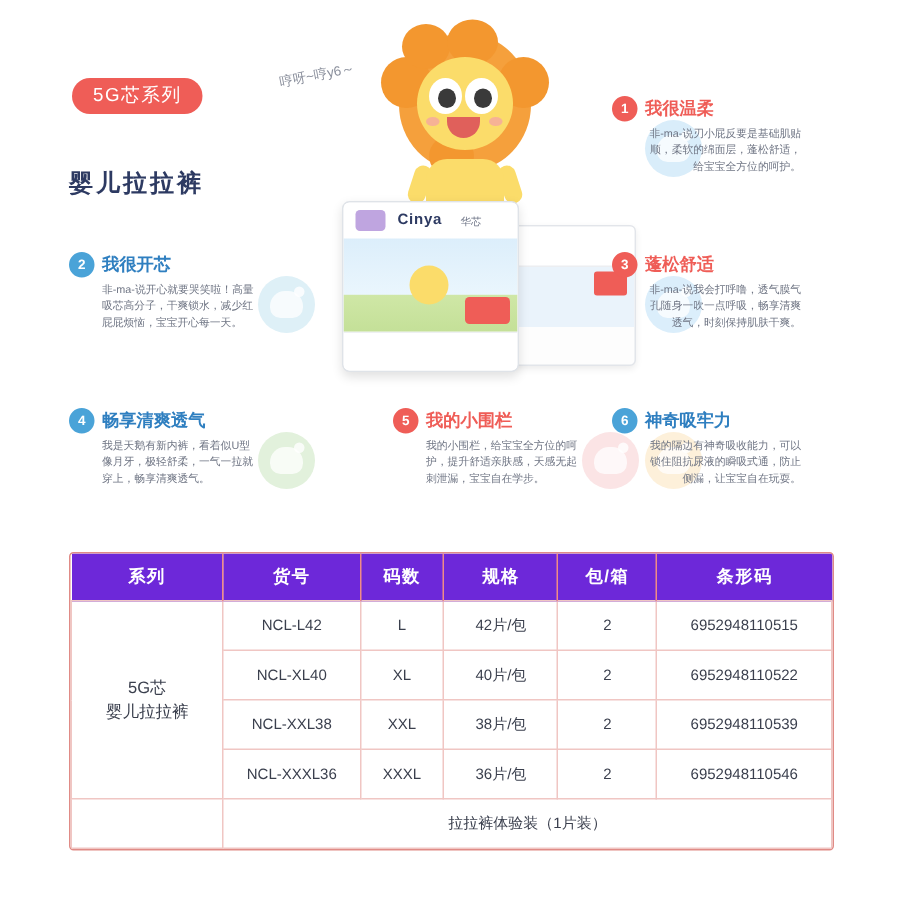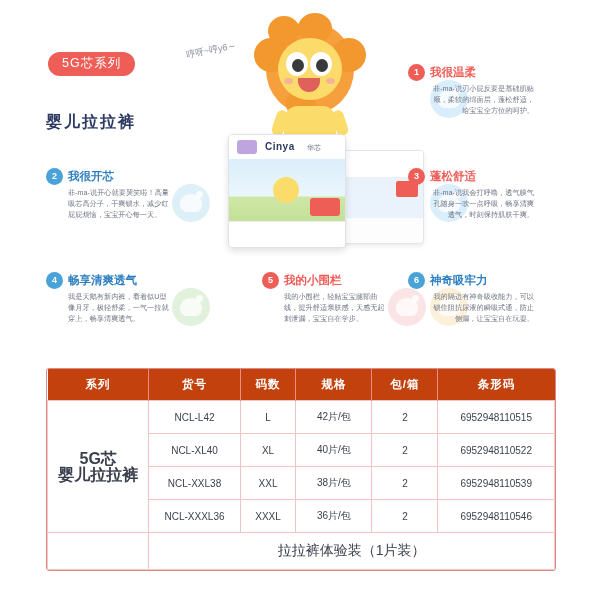--- a/index.html
+++ b/index.html
@@ -361,44 +361,43 @@
     overflow: hidden;
     background: #fff;
   }
   table.spec {
     width: 100%;
     border-collapse: collapse;
     font-size: 10.5px;
     color: #3a3f4d;
   }
   table.spec th {
-    background: #c2410c;
+    background: #6d28d9;
     color: #ffffff;
     font-weight: bold;
     font-size: 11.5px;
     padding: 8px 2px;
     border-right: 1px solid #f08b86;
     letter-spacing: 1px;
   }
   table.spec th:last-child { border-right: none; }
   table.spec td {
     border: 1px solid #f0c6c3;
     padding: 9px 2px;
     text-align: center;
     font-size: 10px;
   }
   table.spec td.series {
-    font-size: 16px;
+    font-size: 11px;
     line-height: 16px;
     white-space: pre-line;
-    font-weight: bold;
   }
   table.spec tr.footer-row td {
     padding: 9px 2px;
-    font-size: 14px;
+    font-size: 10px;
   }
   .col1 { width: 20%; }
   .col2 { width: 18%; }
   .col3 { width: 11%; }
   .col4 { width: 15%; }
   .col5 { width: 13%; }
   .col6 { width: 23%; }
 </style>
 </head>
 <body>
@@ -491,21 +490,21 @@
       <div class="f-desc">我是天鹅有新内裤，看着似U型像月牙，极轻舒柔，一气一拉就穿上，畅享清爽透气。</div>
     </div>
 
     <div class="feature left" style="left:262px; top:272px;">
       <div class="num" style="background:#ef5d57">5</div>
       <div class="f-thumb thumb-pink">
           <div class="blob"></div>
           <div class="dot"></div>
         </div>
       <div class="f-title" style="color:#ef5d57">我的小围栏</div>
-      <div class="f-desc">我的小围栏，轻贴宝宝腿部曲线，提升舒适亲肤感，天感无起刺泄漏，宝宝自在学步。</div>
+      <div class="f-desc">我的小围栏，给宝宝全方位的呵护，提升舒适亲肤感，天感无起刺泄漏，宝宝自在学步。</div>
     </div>
 
     <div class="feature right" style="left:476px; top:272px;">
       <div class="num" style="background:#4aa3d8">6</div>
       <div class="f-thumb thumb-cream">
           <div class="blob"></div>
           <div class="dot"></div>
         </div>
       <div class="f-title" style="color:#2f7fc0">神奇吸牢力</div>
       <div class="f-desc">我的隔边有神奇吸收能力，可以锁住阻抗尿液的瞬吸式通，防止侧漏，让宝宝自在玩耍。</div>

